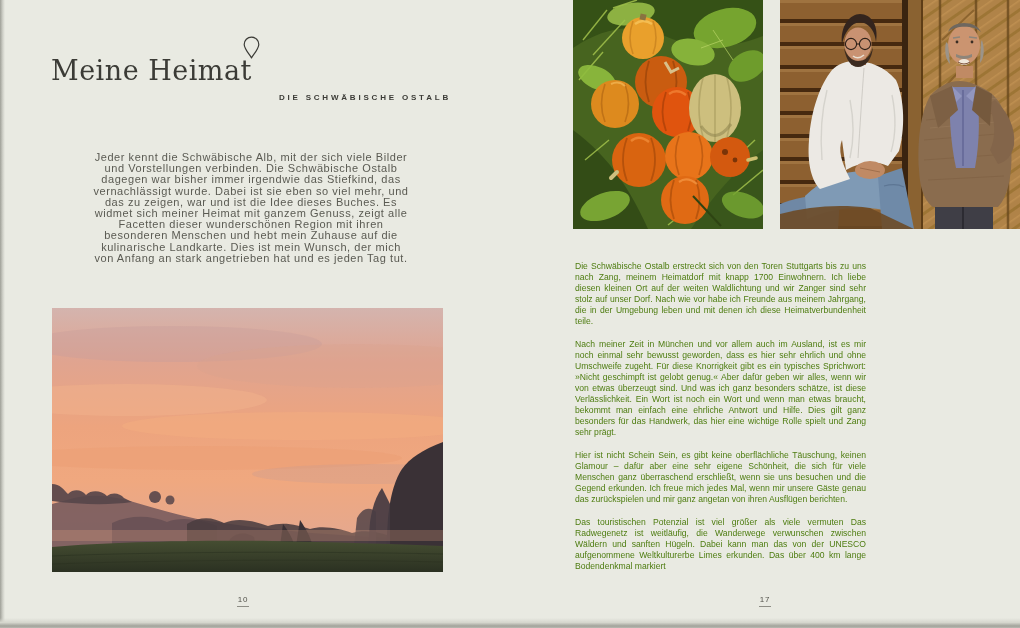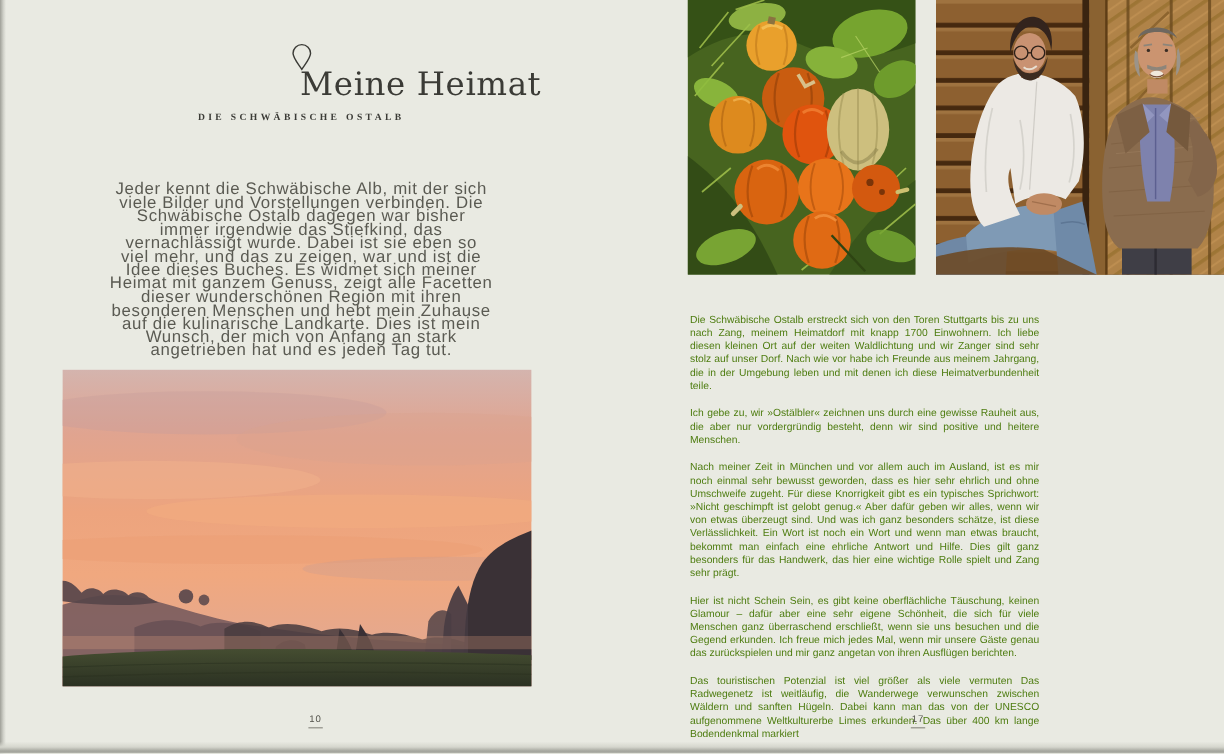--- a/index.html
+++ b/index.html
@@ -5,41 +5,41 @@
   html,body{margin:0;padding:0;background:#e9eae2;}
   .spread{position:relative;width:1020px;height:628px;background:#e9eae2;overflow:hidden;
           font-family:"Liberation Sans",sans-serif;}
   .edge-left{position:absolute;left:0;top:0;width:5px;height:628px;
              background:linear-gradient(90deg,#9fa098,#cfd0c8 55%,rgba(233,234,226,0));}
   .edge-bottom{position:absolute;left:0;top:618px;width:1020px;height:10px;
              background:linear-gradient(180deg,rgba(233,234,226,0),#d5d6cd 45%,#a2a39b 80%,#b8b9b1);}
   .abs{position:absolute;}
   
   .pin{left:243px;top:36px;width:17px;height:23px;}
-  .title{left:51px;top:55px;width:400px;text-align:right;
+  .title{left:51px;top:55px;width:400px;text-align:left;
          font-family:"DejaVu Serif","Liberation Serif",serif;font-weight:400;
          font-size:27px;line-height:32px;color:#3b3b36;letter-spacing:.5px;}
-  .subtitle{left:51px;top:93px;width:400px;text-align:center;
-            font-size:8px;font-weight:bold;letter-spacing:2.8px;color:#3b3b36;font-family:Liberation Serif, serif;}
+  .subtitle{left:51px;top:93px;width:400px;text-align:right;
+            font-size:8px;font-weight:bold;letter-spacing:2.8px;color:#3b3b36;}
   .intro{left:91px;top:152px;width:320px;text-align:center;
-         font-size:14px;line-height:11.2px;letter-spacing:.55px;color:#5a5a52;margin:0;}
+         font-size:11px;line-height:11.2px;letter-spacing:.55px;color:#5a5a52;margin:0;}
   
   figure{margin:0;padding:0;}
   .landscape{left:52px;top:308px;width:391px;height:264px;}
   .pumpkins{left:573px;top:0;width:190px;height:229px;}
   .men{left:780px;top:0;width:240px;height:229px;}
   figure svg{display:block;width:100%;height:100%;}
   
   .bodytext{left:575px;top:261px;width:291px;color:#4d7c0f;}
   .bodytext p{margin:0 0 12px 0;font-size:8.6px;line-height:11px;text-align:justify;
               hyphens:auto;-webkit-hyphens:auto;}
   
   .pagenum{top:595px;width:350px;text-align:center;font-size:8px;
            letter-spacing:.8px;color:#52524b;}
-  .pagenum-left{left:88px;}
+  .pagenum-left{left:68px;}
   .pagenum-right{left:590px;}
   .pagenum span{display:inline-block;border-bottom:1px solid #8e8e86;padding:0 1px 2px 1px;}
 </style>
 </head>
 <body>
 
 <div class="spread">
 
   <div>
 
@@ -248,21 +248,20 @@
           <path d="M178,62 Q184,66 190,62" stroke="#7a4f38" stroke-width="1" fill="none"></path>
           <path d="M173,38 L180,37 M189,37 L197,38" stroke="#8d857a" stroke-width="1.4"></path>
           <circle cx="177" cy="42" r="1.4" fill="#3a2d24"></circle>
             <circle cx="192" cy="42" r="1.4" fill="#3a2d24"></circle>
         </g>
       </svg>
     </figure>
 
     <div class="abs bodytext">
       <p>Die Schwäbische Ostalb erstreckt sich von den Toren Stuttgarts bis zu uns nach Zang, meinem Heimatdorf mit knapp 1700 Einwohnern. Ich liebe diesen kleinen Ort auf der weiten Waldlichtung und wir Zanger sind sehr stolz auf unser Dorf. Nach wie vor habe ich Freunde aus meinem Jahrgang, die in der Umgebung leben und mit denen ich diese Heimatverbundenheit teile.</p>
-      <p>Ich gebe zu, wir »Ostälbler« zeichnen uns durch eine gewisse Rauheit aus, die aber nur vordergründig besteht, denn wir sind positive und heitere Menschen.</p>
       <p>Nach meiner Zeit in München und vor allem auch im Ausland, ist es mir noch einmal sehr bewusst geworden, dass es hier sehr ehrlich und ohne Umschweife zugeht. Für diese Knorrigkeit gibt es ein typisches Sprichwort: »Nicht geschimpft ist gelobt genug.« Aber dafür geben wir alles, wenn wir von etwas überzeugt sind. Und was ich ganz besonders schätze, ist diese Verlässlichkeit. Ein Wort ist noch ein Wort und wenn man etwas braucht, bekommt man einfach eine ehrliche Antwort und Hilfe. Dies gilt ganz besonders für das Handwerk, das hier eine wichtige Rolle spielt und Zang sehr prägt.</p>
       <p>Hier ist nicht Schein Sein, es gibt keine oberflächliche Täuschung, keinen Glamour – dafür aber eine sehr eigene Schönheit, die sich für viele Menschen ganz überraschend erschließt, wenn sie uns besuchen und die Gegend erkunden. Ich freue mich jedes Mal, wenn mir unsere Gäste genau das zurückspielen und mir ganz angetan von ihren Ausflügen berichten.</p>
       <p>Das touristischen Potenzial ist viel größer als viele vermuten Das Radwegenetz ist weitläufig, die Wanderwege verwunschen zwischen Wäldern und sanften Hügeln. Dabei kann man das von der UNESCO aufgenommene Weltkulturerbe Limes erkunden. Das über 400 km lange Bodendenkmal markiert</p>
     </div>
 
     <div class="abs pagenum pagenum-right">
       <span>17</span>
     </div>
   </div>
 

